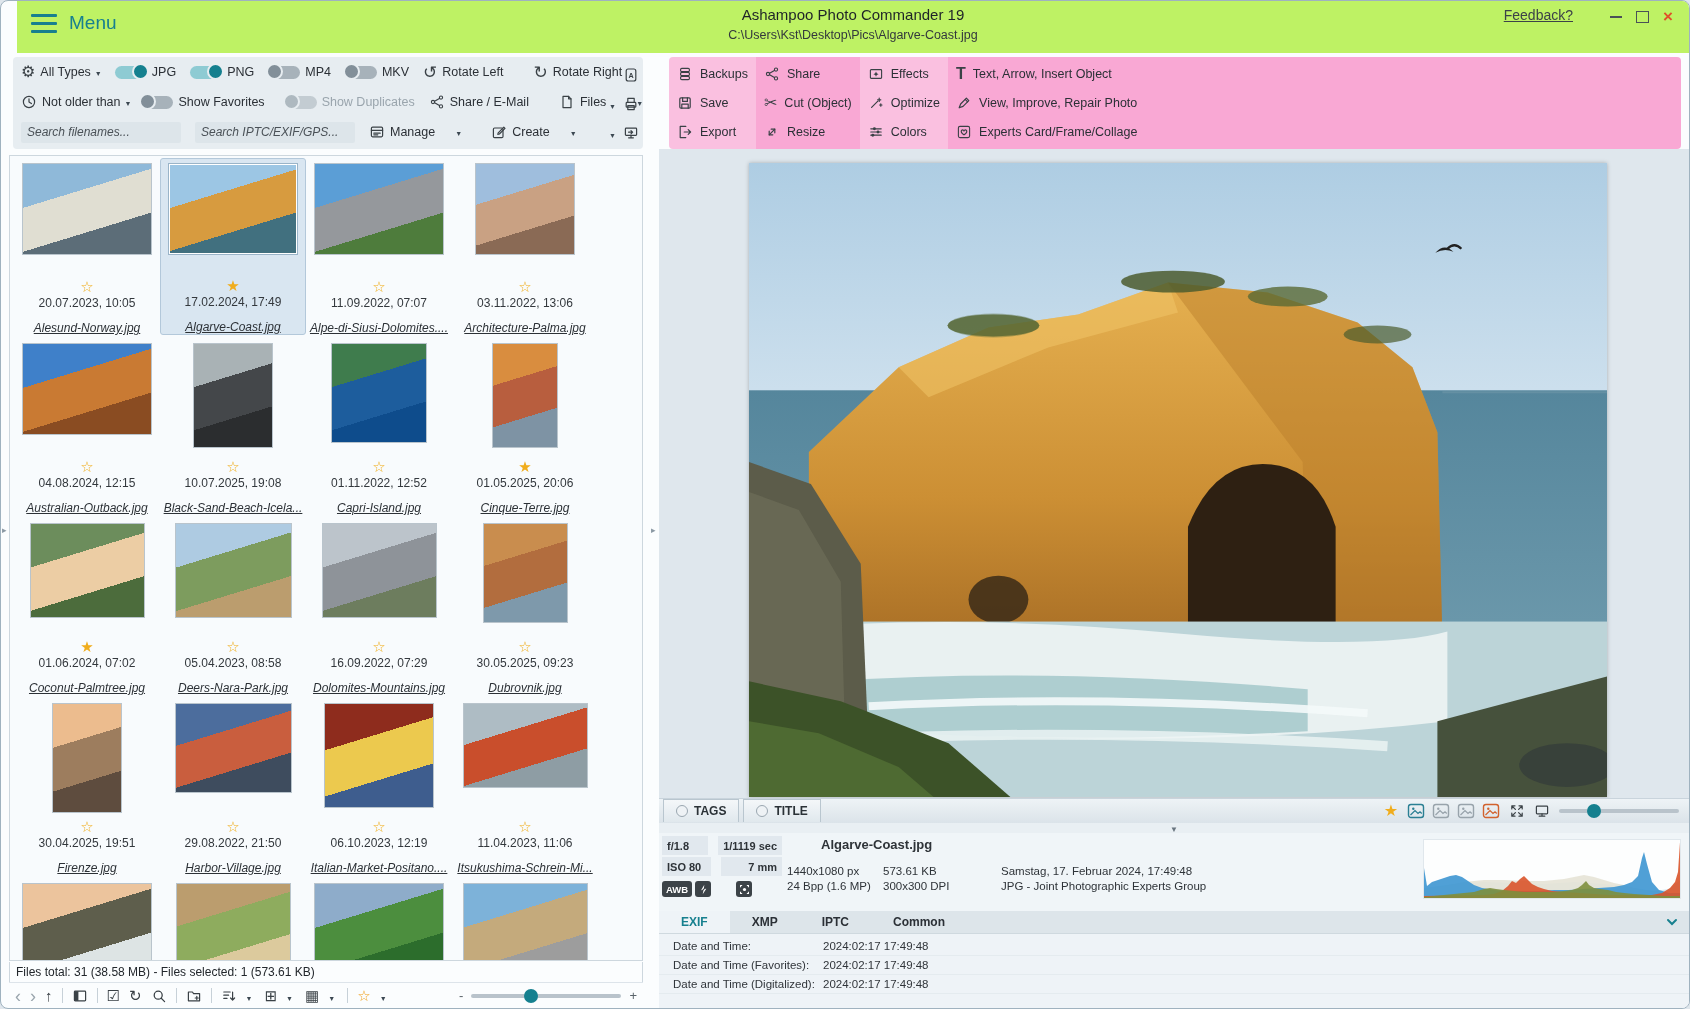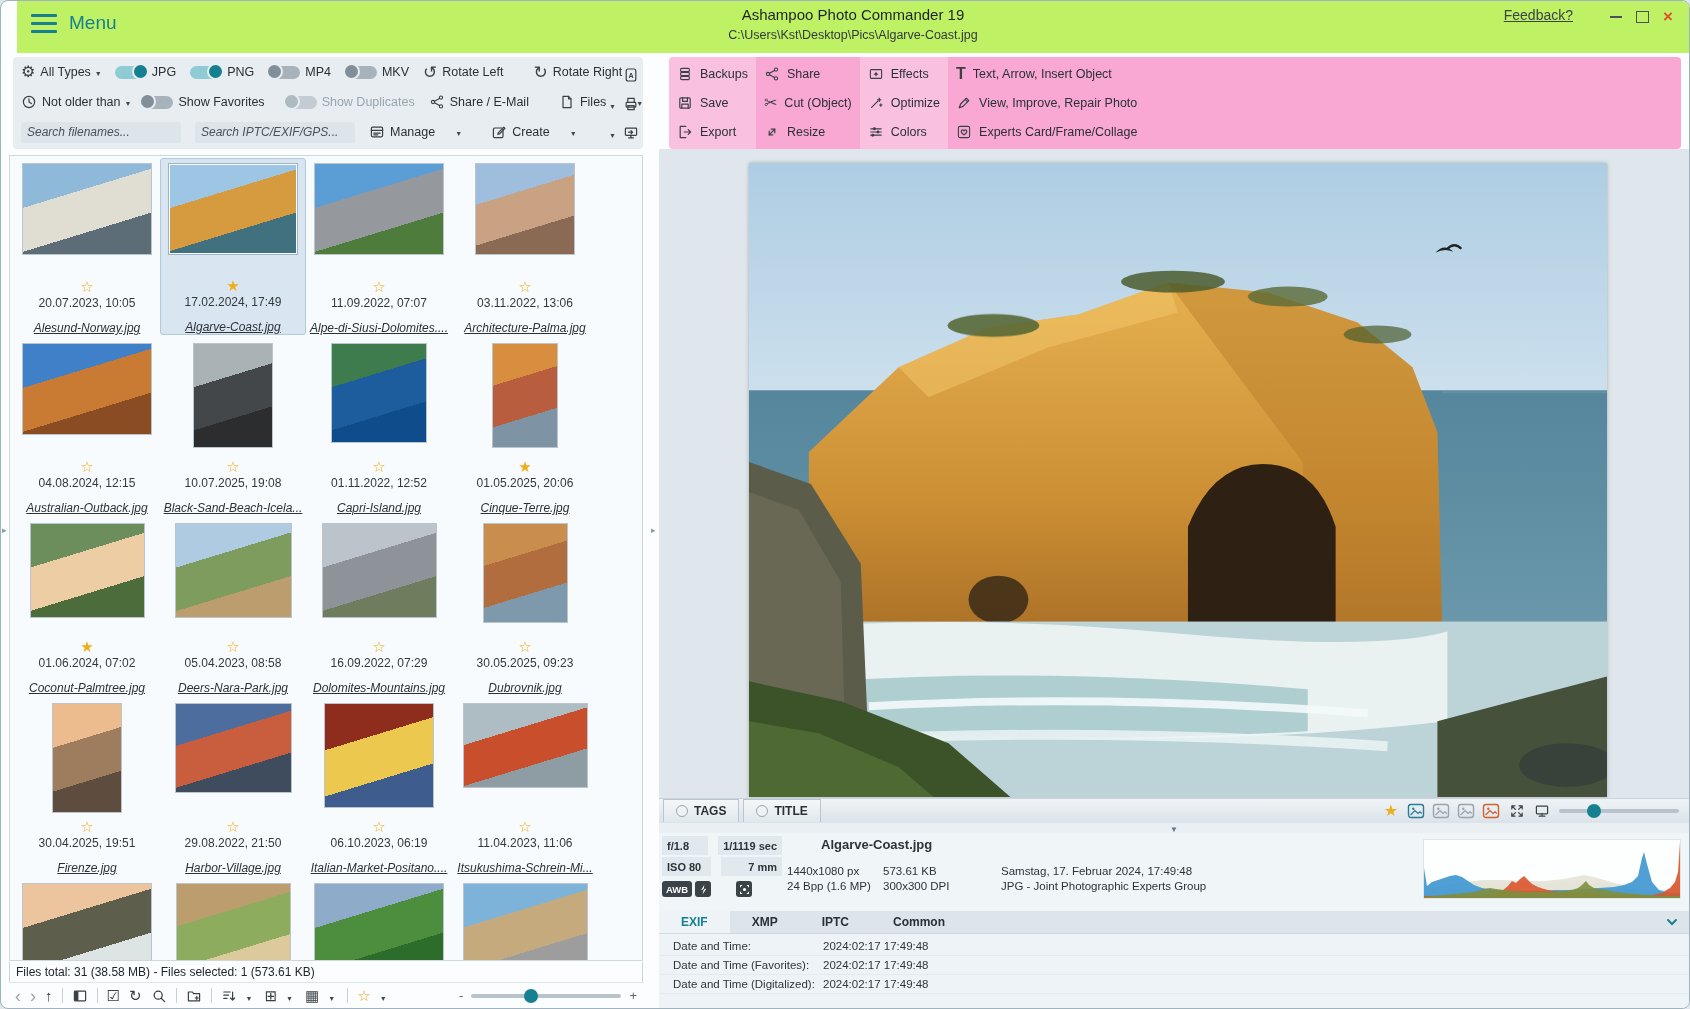--- a/index.html
+++ b/index.html
@@ -402,21 +402,21 @@
           </div>
           <div class="tstar">☆</div>
           <div class="tdate">29.08.2022, 21:50</div>
           <div class="tname">Harbor-Village.jpg</div>
         </div>
         <div class="cell" style="left: 296px; top: 542px;">
           <div class="phslot">
             <div class="ph" style="width: 110px; height: 105px; background: linear-gradient(163deg, rgb(142, 44, 29) 0%, rgb(142, 44, 29) 34%, rgb(236, 201, 78) 34%, rgb(236, 201, 78) 68%, rgb(62, 93, 142) 68%);"></div>
           </div>
           <div class="tstar">☆</div>
-          <div class="tdate">06.10.2023, 06:19</div>
+          <div class="tdate">06.10.2023, 12:19</div>
           <div class="tname">Italian-Market-Positano....</div>
         </div>
         <div class="cell" style="left: 442px; top: 542px;">
           <div class="phslot">
             <div class="ph" style="width: 125px; height: 85px; background: linear-gradient(163deg, rgb(174, 188, 196) 0%, rgb(174, 188, 196) 34%, rgb(201, 78, 44) 34%, rgb(201, 78, 44) 68%, rgb(142, 157, 164) 68%);"></div>
           </div>
           <div class="tstar">☆</div>
           <div class="tdate">11.04.2023, 11:06</div>
           <div class="tname">Itsukushima-Schrein-Mi...</div>
         </div>

